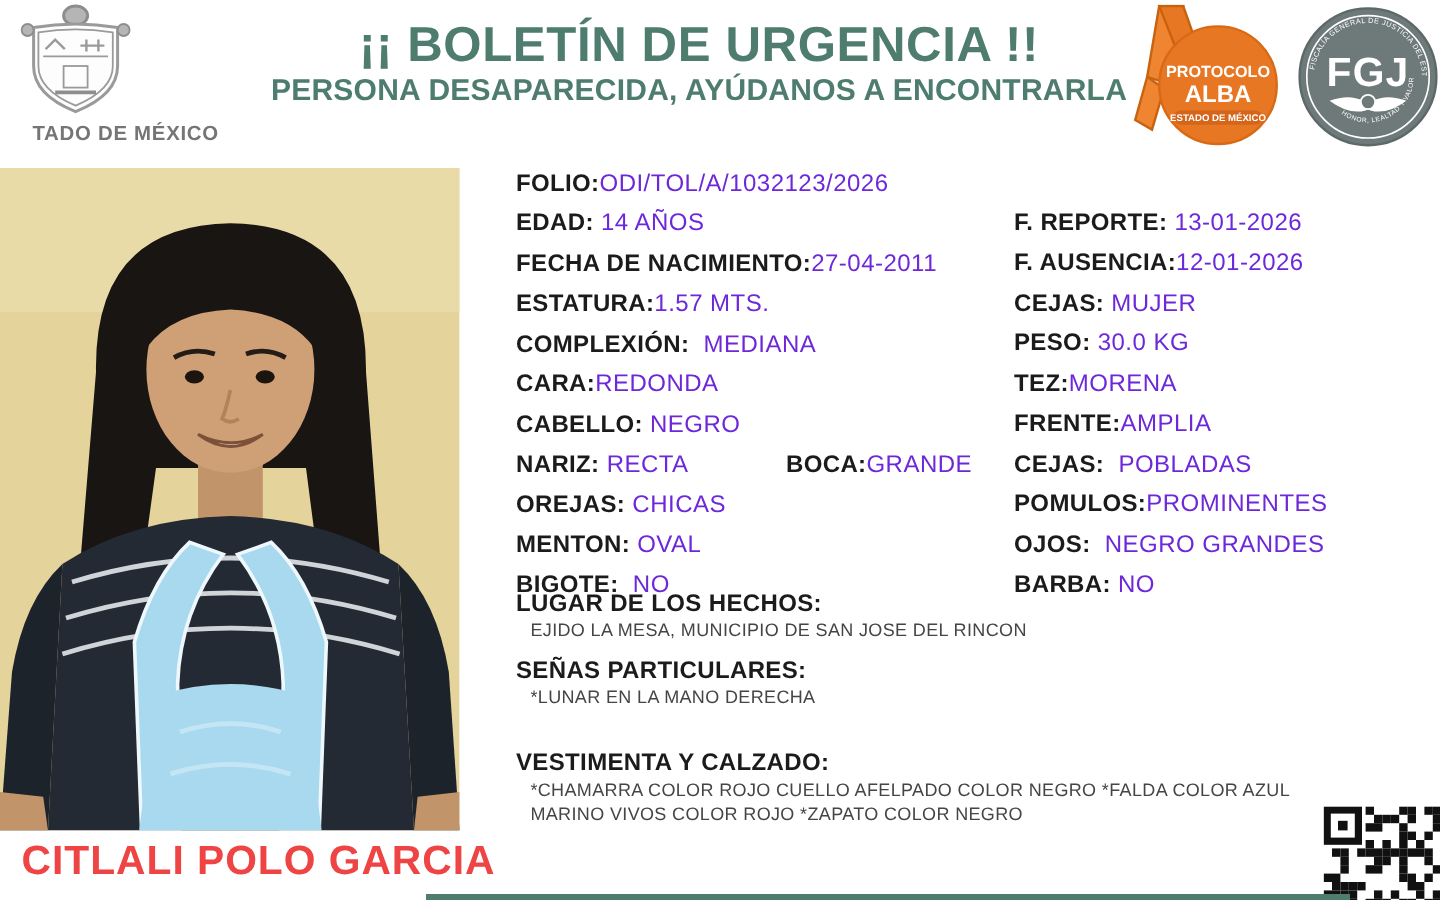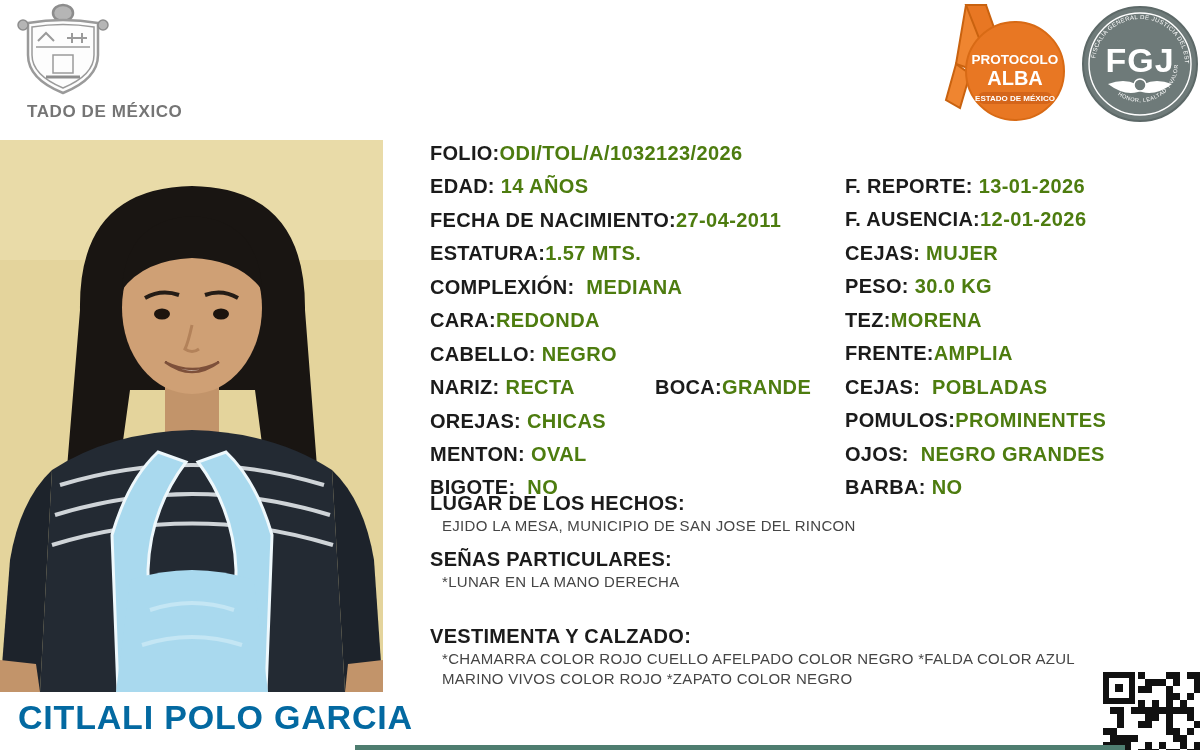--- a/index.html
+++ b/index.html
@@ -18,28 +18,28 @@
 
   
   .alba{position:absolute;left:936px;top:4px;width:130px;height:120px;}
   .fgj{position:absolute;left:1080px;top:4px;width:120px;height:120px;}
 
   
   .photo{position:absolute;left:0;top:140px;width:383px;height:552px;}
 
   
   .pname{position:absolute;left:18px;top:698px;font-size:34px;font-weight:bold;
-         letter-spacing:.8px;color:#0369a1;}
+         letter-spacing:.8px;color:#ef4444;}
 
   
   .colL{position:absolute;left:430px;top:137px;width:420px;}
   .colR{position:absolute;left:845px;top:170px;width:340px;}
   .frow{position:relative;height:33.45px;line-height:33.45px;font-size:20px;white-space:nowrap;}
   .frow b{font-weight:bold;color:#1b1b1b;letter-spacing:.3px;}
-  .frow .val{font-weight:bold;color:#4d7c0f;white-space:pre;letter-spacing:.4px;}
+  .frow .val{font-weight:normal;color:#6d28d9;white-space:pre;letter-spacing:.4px;}
   .boca{position:absolute;left:225px;top:0;}
 
   
   .section{position:absolute;left:430px;width:660px;}
   .section .shead{font-size:20px;font-weight:bold;line-height:26px;letter-spacing:.3px;color:#1b1b1b;}
   .section .sline{font-size:15px;line-height:20px;color:#454545;letter-spacing:.3px;padding-left:12px;}
   .sec-lugar{top:490px;}
   .sec-senas{top:546px;}
   .sec-vest{top:599px;margin-top:24px;}
 
@@ -61,20 +61,24 @@
       <circle cx="97" cy="22" r="5" fill="#b5b5b5" stroke="#8d8d8d" stroke-width="1.5"></circle>
       <path d="M30,44 L84,44" stroke-width="1.5"></path>
       <path d="M32,38 l8,-8 l8,8" stroke-width="2"></path>
       <path d="M66,30 v10 M61,35 h10 M76,30 v10 M71,35 h10" stroke-width="2"></path>
       <rect x="47" y="52" width="20" height="18" stroke-width="1.5"></rect>
       <path d="M40,74 h34" stroke-width="3" stroke="#8d8d8d"></path>
     </g>
   </svg>
   <div class="coa-caption">TADO DE MÉXICO</div>
 
+  <div class="hdr">
+    <div class="title">¡¡ BOLETÍN DE URGENCIA !!</div>
+    <div class="subtitle">PERSONA DESAPARECIDA, AYÚDANOS A ENCONTRARLA</div>
+  </div>
 
   <svg class="alba" viewBox="0 0 130 120">
     <path d="M30,1 L50,1 L38,66 L20,60 Z" fill="#ef8530" stroke="#c9620f" stroke-width="2"></path>
     <path d="M50,1 L30,1 L54,62 L68,52 Z" fill="#e87723" stroke="#c9620f" stroke-width="2"></path>
     <path d="M20,60 L10,96 L24,104 L34,70 Z" fill="#ef8530" stroke="#c9620f" stroke-width="2"></path>
     <circle cx="79" cy="67" r="49" fill="#e87723" stroke="#d86a15" stroke-width="2"></circle>
     <text x="79" y="60" text-anchor="middle" font-size="13.5" font-weight="bold" fill="#ffffff" font-family="Liberation Sans, sans-serif">PROTOCOLO</text>
     <text x="79" y="81" text-anchor="middle" font-size="20" font-weight="bold" fill="#ffffff" font-family="Liberation Sans, sans-serif">ALBA</text>
     <rect x="42" y="88" width="74" height="12" rx="6" fill="#d4651a"></rect>
     <text x="79" y="97" text-anchor="middle" font-size="8" font-weight="bold" fill="#ffffff" font-family="Liberation Sans, sans-serif">ESTADO DE MÉXICO</text>

